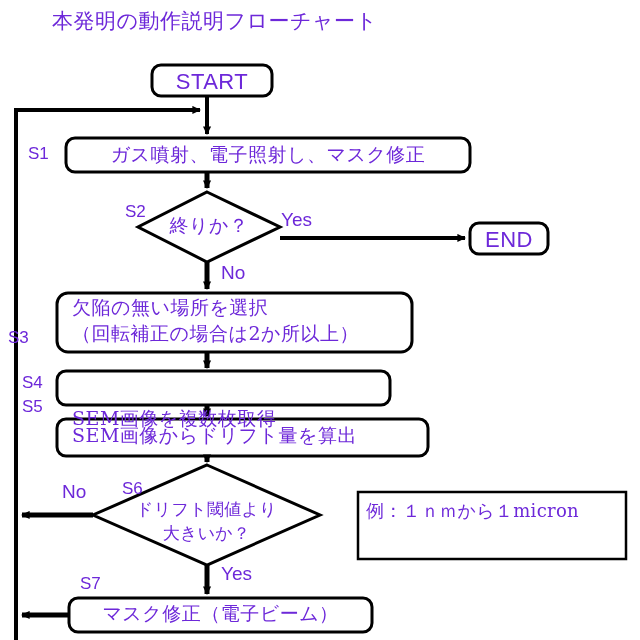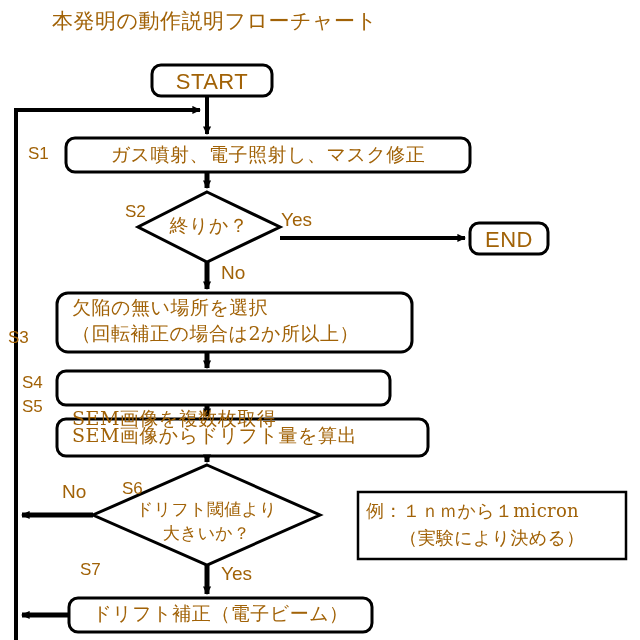--- a/index.html
+++ b/index.html
@@ -19,21 +19,21 @@
   #flow-svg {
     position: absolute;
     left: 0;
     top: 0;
     width: 640px;
     height: 640px;
   }
   .lbl {
     position: absolute;
     white-space: pre;
-    color: #a16207;
+    color: #6d28d9;
     line-height: 1.12;
   }
   
   .title {
     font-family: "DejaVu Serif", "Liberation Serif", serif;
     font-size: 21px;
     letter-spacing: 0.5px;
     left: 52px;
     top: 10px;
   }
@@ -147,24 +147,23 @@
   <div class="lbl step-id" style="left:22px; top:373px;">S4</div>
   <div class="lbl jp" style="left:72px; top:376px;margin-top:32px;">SEM画像を複数枚取得</div>
 
   <div class="lbl step-id" style="left:22px; top:397px;">S5</div>
   <div class="lbl jp" style="left:72px; top:425px;">SEM画像からドリフト量を算出</div>
 
   <div class="lbl step-id" style="left:122px; top:479px;">S6</div>
   <div class="lbl jp-sm" style="left:93px; top:500px; width:227px; text-align:center;">ドリフト閾値より</div>
   <div class="lbl jp-sm" style="left:93px; top:524px; width:227px; text-align:center;">大きいか？</div>
 
-  <div class="lbl step-id" style="left:80px; top:560px;">S7</div>
-  <div class="lbl jp" style="left:69px; top:603px; width:303px; text-align:center;">ドリフト補正（電子ビーム）</div>
+  <div class="lbl step-id" style="left:80px; top:574px;">S7</div>
+  <div class="lbl jp" style="left:69px; top:603px; width:303px; text-align:center;">マスク修正（電子ビーム）</div>
 
   <div class="lbl edge-lbl" style="left:281px; top:209px;">Yes</div>
   <div class="lbl edge-lbl" style="left:221px; top:262px;">No</div>
   <div class="lbl edge-lbl" style="left:62px; top:481px;">No</div>
   <div class="lbl edge-lbl" style="left:221px; top:563px;">Yes</div>
 
   <div class="lbl note-text" style="left:366px; top:499px; width:252px;">例：１ｎｍから１micron</div>
-  <div class="lbl note-text ctr" style="left:366px; top:526px; width:252px;">（実験により決める）</div>
 
 </div>
 
 </body></html>

